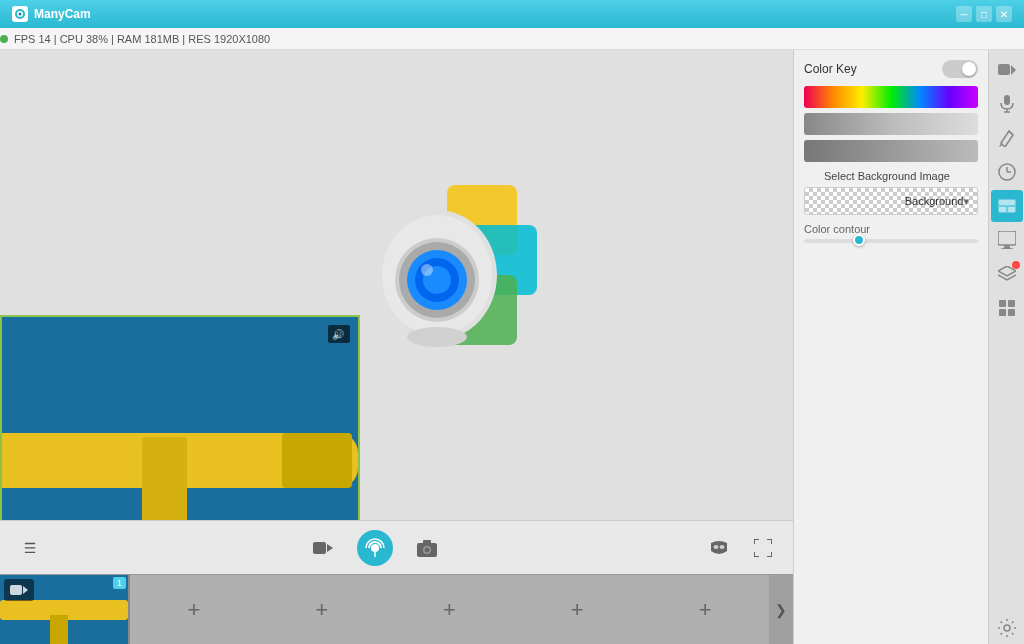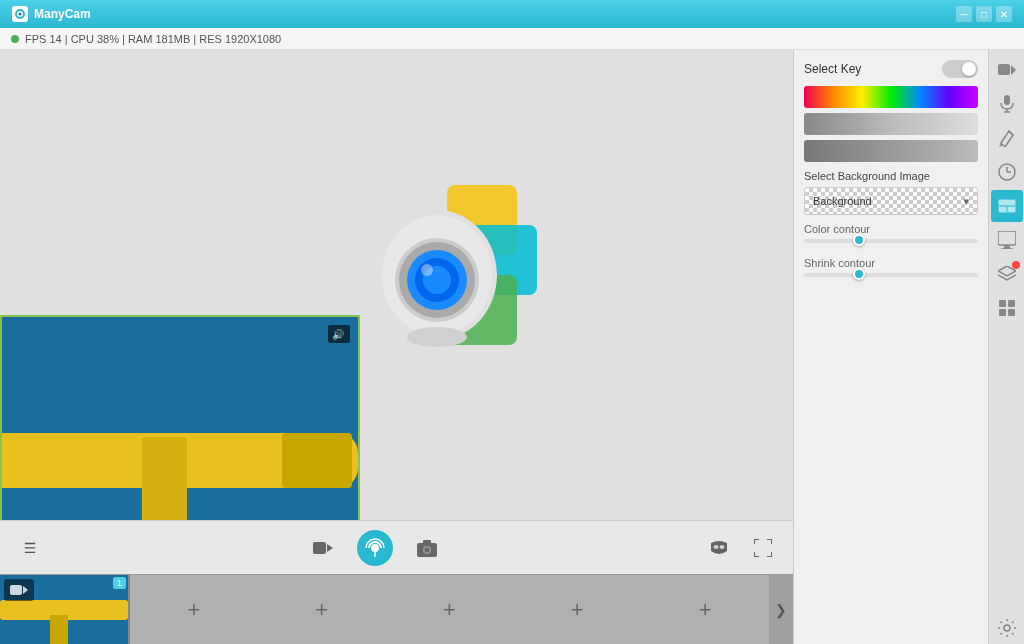--- a/index.html
+++ b/index.html
@@ -55,21 +55,21 @@
       color: #fff;
       font-size: 10px;
     }
 
     
     #statusbar {
       background: #f5f5f5;
       height: 22px;
       display: flex;
       align-items: center;
-      padding: 0 11px;
+      padding: 0 0;
       font-size: 11px;
       color: #555;
       border-bottom: 1px solid #ddd;
       flex-shrink: 0;
     }
     .status-dot {
       width: 8px; height: 8px;
       background: #4CAF50;
       border-radius: 50%;
       margin-right: 6px;
@@ -418,20 +418,21 @@
     
     .checkerboard {
       background-image:
         linear-gradient(45deg, #ccc 25%, transparent 25%),
         linear-gradient(-45deg, #ccc 25%, transparent 25%),
         linear-gradient(45deg, transparent 75%, #ccc 75%),
         linear-gradient(-45deg, transparent 75%, #ccc 75%);
       background-size: 8px 8px;
       background-position: 0 0, 0 4px, 4px -4px, -4px 0;
       background-color: #fff;
+      justify-content: flex-end;
     }
   </style>
 </head>
 <body>
 
 <div id="titlebar">
   <div id="titlebar-left">
     <div id="app-logo">
       <svg width="12" height="12" viewBox="0 0 12 12">
         <circle cx="6" cy="6" r="5" fill="#29b8d0"></circle>
@@ -568,59 +569,53 @@
       <div class="filmstrip-add">+</div>
       <div class="filmstrip-add">+</div>
       <div id="filmstrip-nav">❯</div>
     </div>
   </div>
 
   <div id="right-panel">
     <div id="chroma-panel">
 
       <div class="panel-row">
-        <span class="panel-label">Select Key</span>
+        <span class="panel-label">Color Key</span>
         <div class="toggle">
           <div class="toggle-knob"></div>
         </div>
       </div>
 
 
       <div class="color-swatch-row">
         <div class="rainbow-swatch"></div>
       </div>
       <div class="color-swatch-row">
         <div class="grey-swatch"></div>
       </div>
       <div class="color-swatch-row">
         <div class="grey-swatch2"></div>
       </div>
 
-      <div style="margin-top:8px;margin-bottom:4px;">
+      <div style="margin-top:8px;margin-bottom:4px;margin-left:20px;">
         <div class="section-label">Select Background Image</div>
       </div>
 
       <div class="bg-dropdown checkerboard">
         <span>Background</span>
         <span style="color:#666;">▾</span>
       </div>
 
       <div class="slider-section">
         <div class="slider-label">Color contour</div>
         <div class="slider-track">
           <div class="slider-thumb" style="left:28%;"></div>
         </div>
       </div>
 
-      <div class="slider-section" style="margin-top:14px;">
-        <div class="slider-label">Shrink contour</div>
-        <div class="slider-track">
-          <div class="slider-thumb" style="left:28%;"></div>
-        </div>
-      </div>
 
     </div>
   </div>
 
   <div id="icon-sidebar">
     <div class="sidebar-icon">
       <svg width="18" height="14" viewBox="0 0 18 14">
         <rect x="0" y="1" width="12" height="11" rx="2" fill="#888"></rect>
         <polygon points="13,2 18,7 13,12" fill="#888"></polygon>
       </svg>

